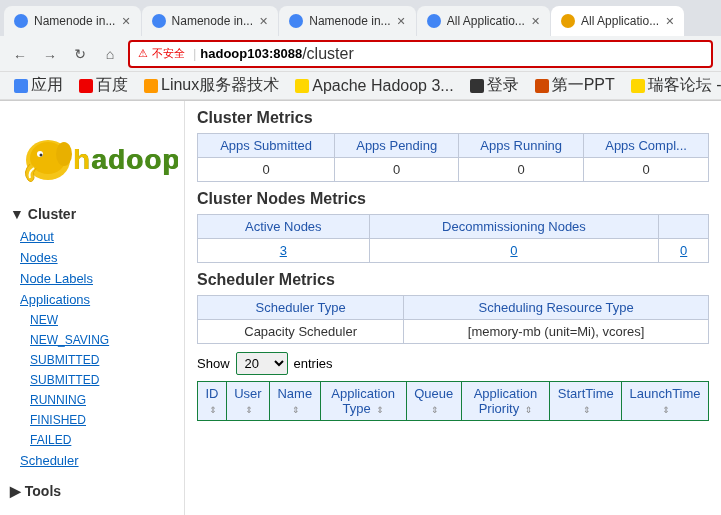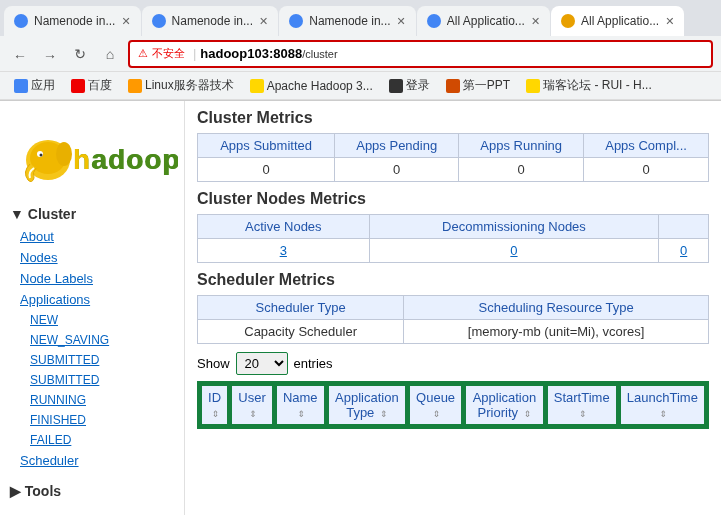--- a/index.html
+++ b/index.html
@@ -11,24 +11,24 @@
     .tab { display: flex; align-items: center; gap: 6px; padding: 6px 10px; background: #f1f3f4; border-radius: 8px 8px 0 0; font-size: 12px; color: #333; height: 30px; max-width: 140px; white-space: nowrap; overflow: hidden; }
     .tab.active { background: #fff; }
     .tab-favicon { width: 14px; height: 14px; border-radius: 50%; display: inline-block; flex-shrink: 0; }
     .tab-label { flex: 1; overflow: hidden; text-overflow: ellipsis; font-size: 12px; }
     .tab-close { font-size: 11px; color: #666; flex-shrink: 0; cursor: pointer; }
 
     .nav-bar { display: flex; align-items: center; gap: 6px; padding: 4px 8px; background: #f1f3f4; height: 36px; border-bottom: 1px solid #ddd; }
     .nav-btn { width: 24px; height: 24px; border: none; background: none; cursor: pointer; font-size: 14px; color: #555; display: flex; align-items: center; justify-content: center; border-radius: 50%; }
     .address-bar-container { flex: 1; display: flex; align-items: center; background: #fff; border: 2px solid #c00; border-radius: 4px; padding: 2px 8px; height: 28px; }
     .lock-icon { font-size: 11px; color: #e00; margin-right: 4px; }
-    .address-text { font-size: 11px; color: #333; }
+    .address-text { font-size: 16px; color: #333; }
     .address-highlight { color: #000; font-weight: bold; }
 
-    .bookmarks-bar { display: flex; align-items: center; gap: 4px; padding: 2px 8px; background: #f1f3f4; height: 28px; border-bottom: 1px solid #ddd; font-size: 12px; overflow: hidden; }
+    .bookmarks-bar { display: flex; align-items: center; gap: 4px; padding: 2px 8px; background: #f1f3f4; height: 28px; border-bottom: 1px solid #ddd; font-size: 16px; overflow: hidden; }
     .bookmark-item { display: flex; align-items: center; gap: 3px; padding: 2px 6px; cursor: pointer; white-space: nowrap; color: #333; border-radius: 3px; }
     .bm-icon { width: 14px; height: 14px; border-radius: 2px; display: inline-block; flex-shrink: 0; }
     .bm-apps { background: #4285f4; }
     .bm-baidu { background: #e00; }
     .bm-linux { background: #f90; }
     .bm-hadoop { background: #ffd700; }
     .bm-denglu { background: #333; }
     .bm-ppt { background: #d04a02; }
     .bm-rui { background: #ffd700; }
 
@@ -49,21 +49,21 @@
     
     .metrics-table { width: 100%; border-collapse: collapse; margin-bottom: 8px; font-size: 13px; }
     .metrics-table th { background: #e8f0fe; border: 1px solid #c0c8d8; padding: 4px 10px; text-align: center; color: #2255aa; font-weight: normal; }
     .metrics-table td { border: 1px solid #c0c8d8; padding: 4px 10px; text-align: center; color: #333; }
     .metrics-table td a { color: #0563c1; text-decoration: underline; }
 
     .show-bar { display: flex; align-items: center; gap: 6px; margin: 8px 0 6px; font-size: 13px; }
     .show-select { border: 1px solid #15803d; padding: 2px 4px; font-size: 13px; border-radius: 2px; }
 
     .app-table { width: 100%; border-collapse: collapse; font-size: 13px; }
-    .app-table th { background: #e8f0fe; border: 5px solid #15803d; padding: 4px 6px; text-align: center; color: #2255aa; font-weight: normal; }
+    .app-table th { background: #e8f0fe; border: 1px solid #15803d; padding: 4px 6px; text-align: center; color: #2255aa; font-weight: normal; }
     .app-table th .sort-arrows { display: inline-block; font-size: 9px; color: #888; margin-left: 2px; }
 
     .hadoop-logo { padding: 8px 18px; }
   </style>
 </head>
 <body>
 
 <div class="browser-chrome">
 
   <div class="tab-bar">

